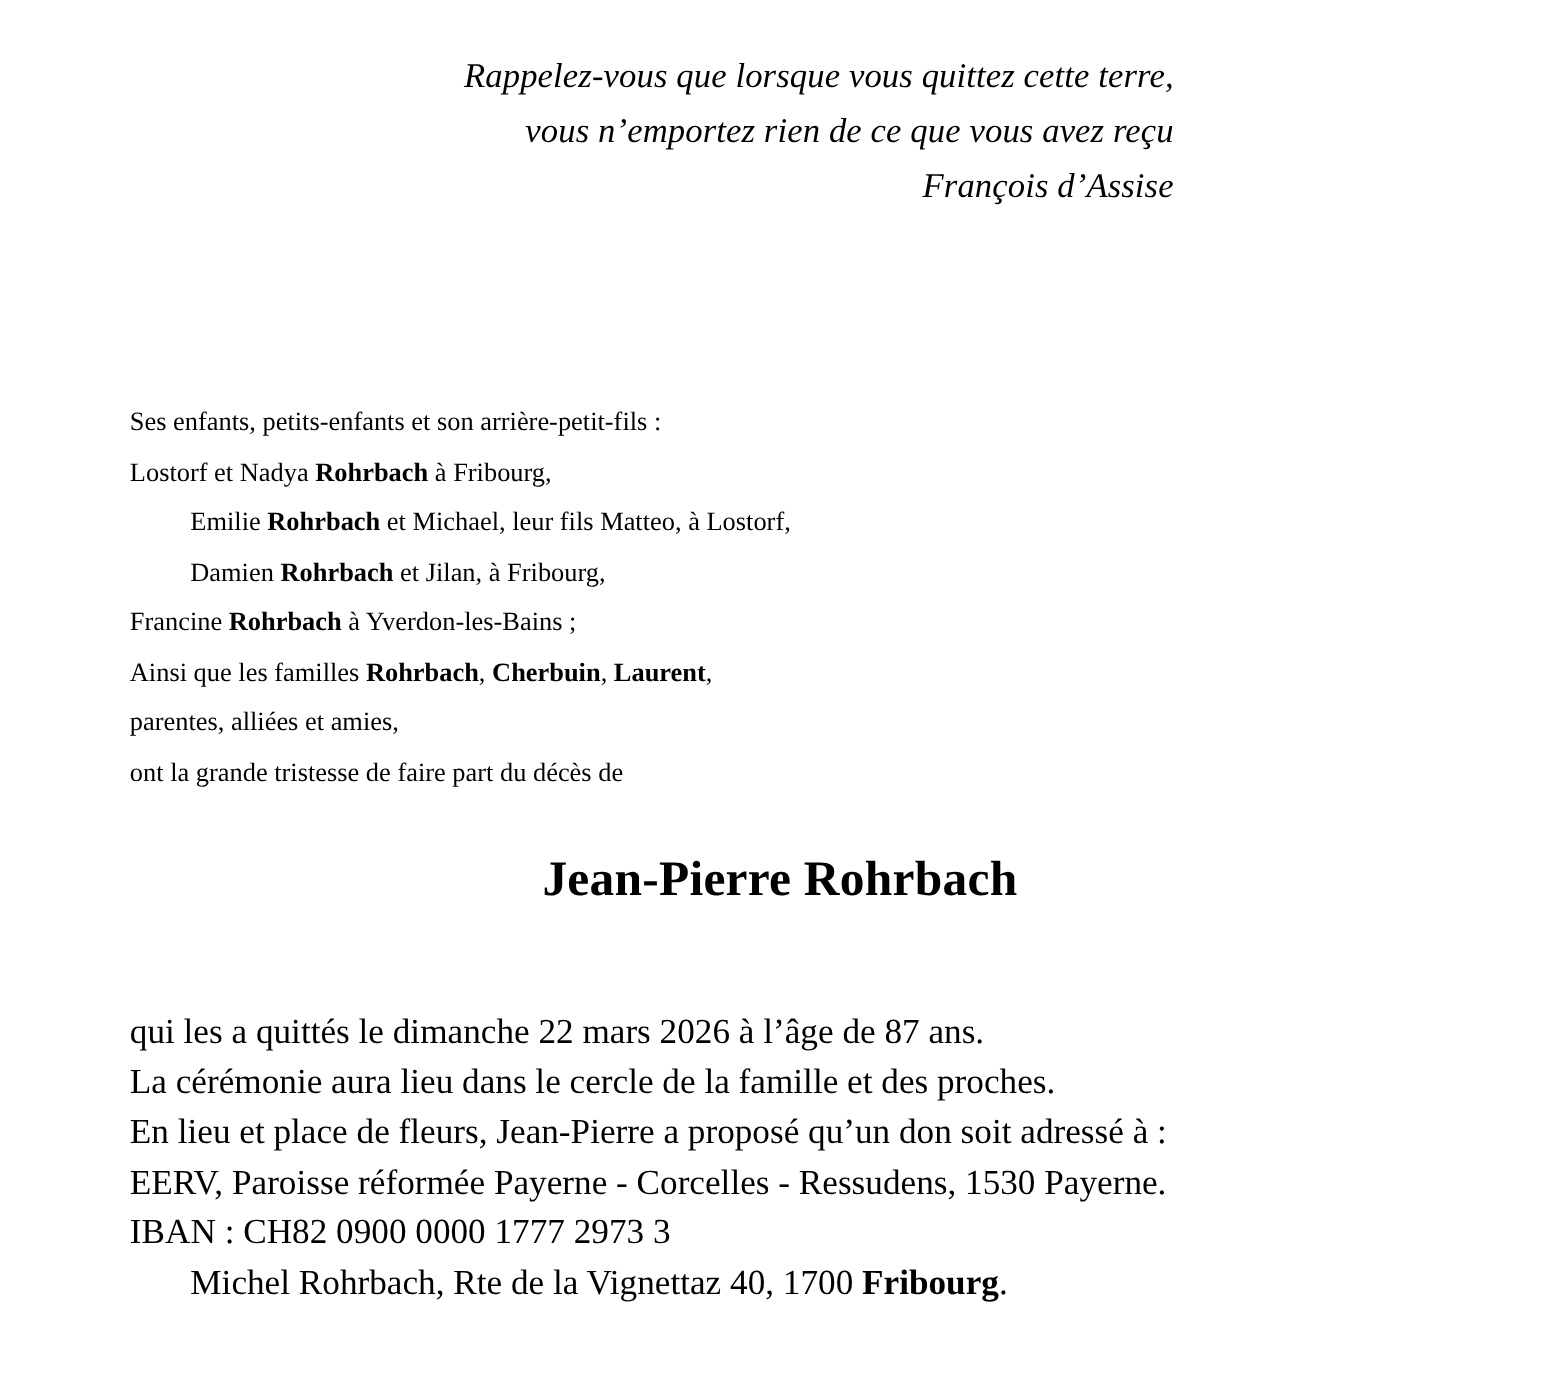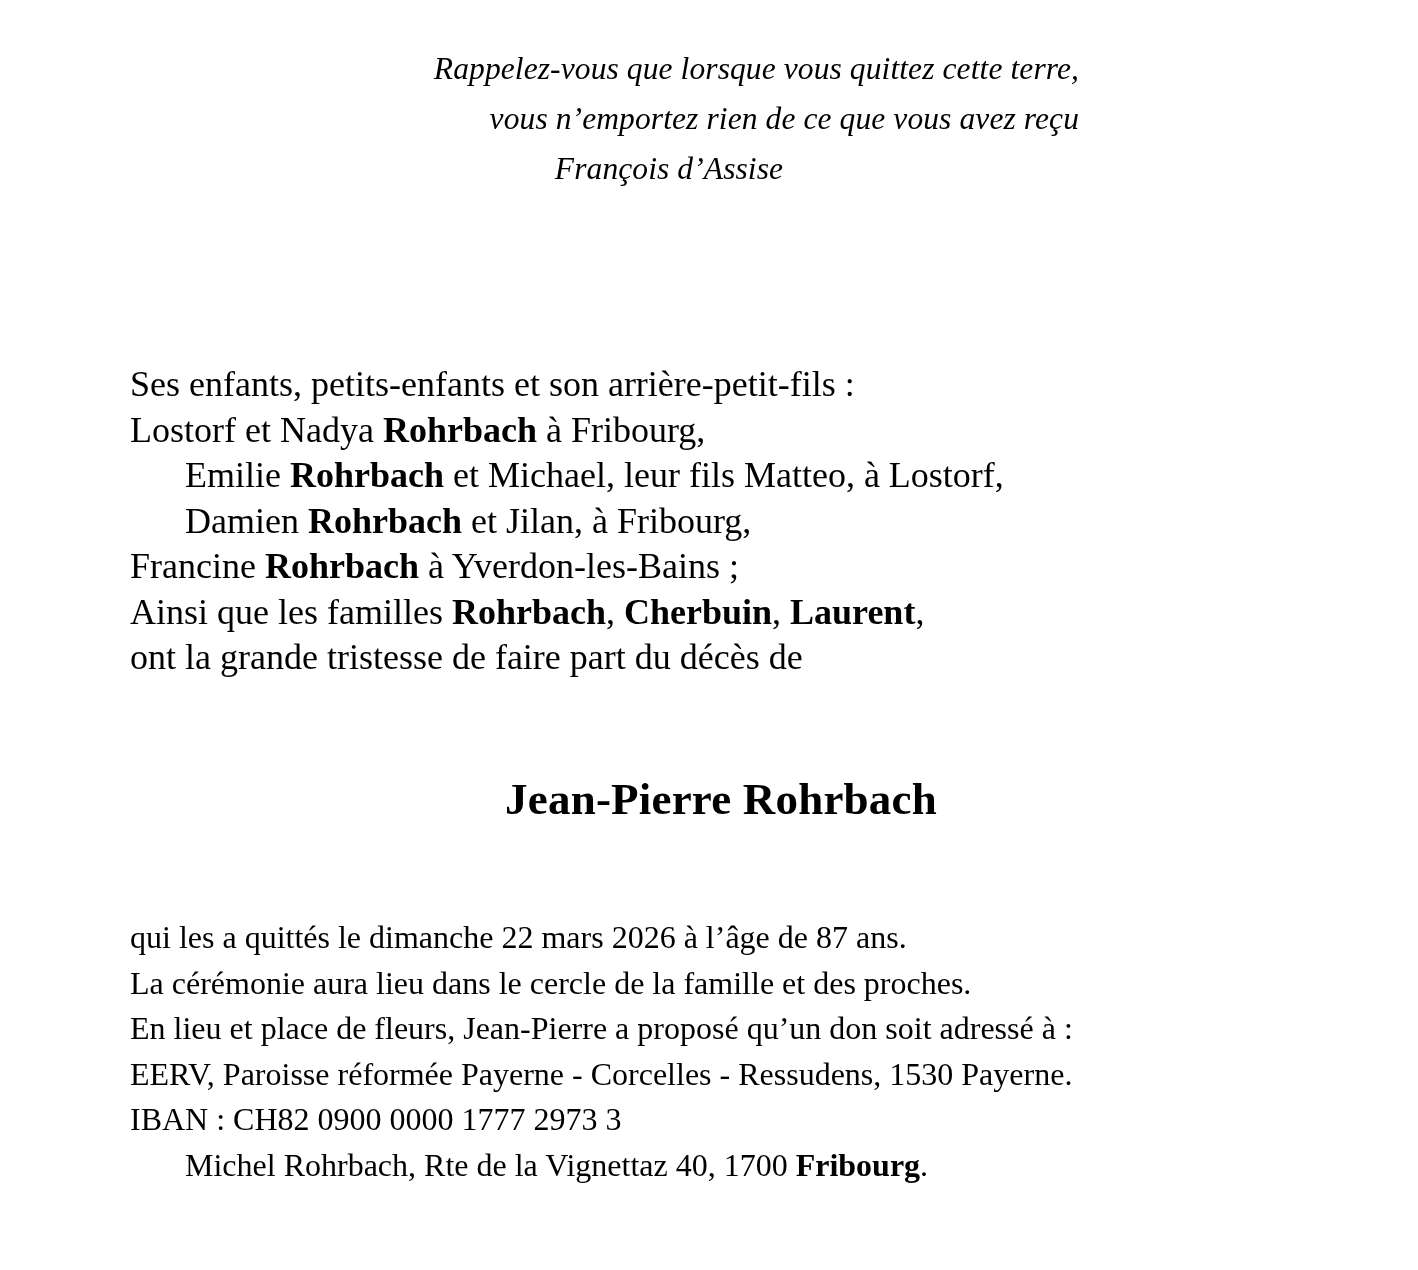--- a/index.html
+++ b/index.html
@@ -14,21 +14,20 @@
     color: #000000;
     position: relative;
     overflow: hidden;
   }
 
   .page {
     position: relative;
     width: 1183px;
     height: 1270px;
     box-sizing: border-box;
-    margin-left: 12px;
   }
 
   
   .quote {
     position: absolute;
     top: 44px;
     right: 116px;
     width: 820px;
     text-align: right;
     font-style: italic;
@@ -36,30 +35,29 @@
     line-height: 50px;
     letter-spacing: 0.1px;
   }
   .quote-line {
     display: block;
     white-space: nowrap;
   }
   .quote-author {
     display: block;
     white-space: nowrap;
-    text-align: center;
   }
 
   
   .body-block {
     position: absolute;
     left: 118px;
     top: 362px;
     width: 1200px;
-    font-size: 36px;
+    font-size: 24px;
     line-height: 45.5px;
   }
   .body-block .line {
     display: block;
     white-space: nowrap;
   }
   .indent {
     padding-left: 55px;
   }
   b, .bold {
@@ -122,20 +120,21 @@
     </span>
 
     <span class="line">
       <span>Francine </span><b>Rohrbach</b><span> à Yverdon-les-Bains ;</span>
     </span>
 
     <span class="line">
       <span>Ainsi que les familles </span><b>Rohrbach</b><span>, </span><b>Cherbuin</b><span>, </span><b>Laurent</b><span>,</span>
     </span>
 
+    <span class="line">parentes, alliées et amies,</span>
     <span class="line">ont la grande tristesse de faire part du décès de</span>
   </div>
 
   <div class="deceased">Jean-Pierre Rohrbach</div>
 
   <div class="details-block">
     <span class="line">qui les a quittés le dimanche 22 mars 2026 à l’âge de 87 ans.</span>
     <span class="line">La cérémonie aura lieu dans le cercle de la famille et des proches.</span>
     <span class="line">En lieu et place de fleurs, Jean-Pierre a proposé qu’un don soit adressé à :</span>
     <span class="line">EERV, Paroisse réformée Payerne - Corcelles - Ressudens, 1530 Payerne.</span>

